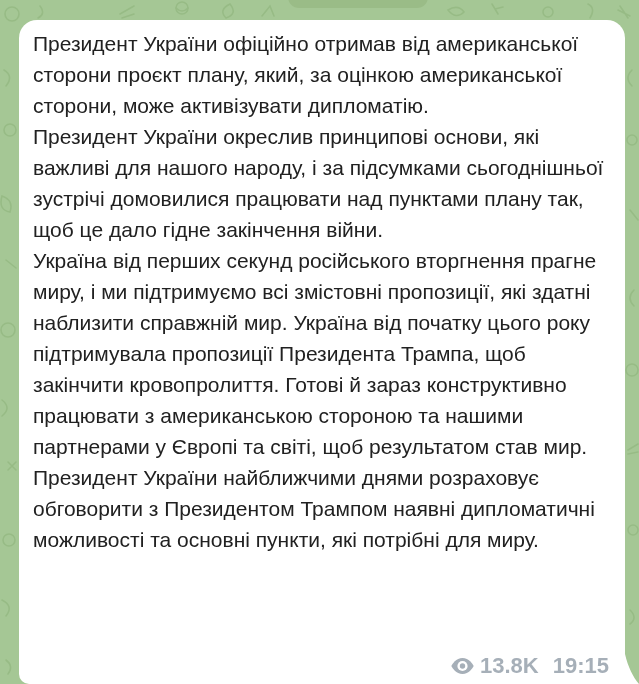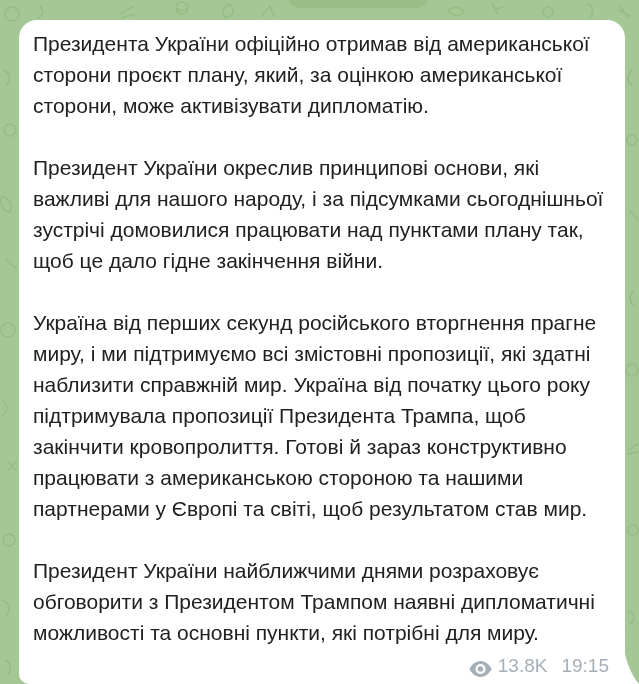--- a/index.html
+++ b/index.html
@@ -55,32 +55,32 @@
     cursor: pointer;
   }
   .text p {
     margin: 0;
     font-size: 21px;
     line-height: 31px;
     color: #212121;
     letter-spacing: 0;
   }
   .text p + p {
-    margin-top: 31px;
   }
   .meta {
     position: absolute;
     right: 16px;
     bottom: 7px;
     display: flex;
-    align-items: flex-end;
+    align-items: center;
     color: #a6afb8;
-    font-size: 19px;
+    font-size: 22px;
     line-height: 22px;
     white-space: nowrap;
+    font-weight: bold;
   }
   .meta .views-icon {
     margin-right: 6px;
     display: block;
   }
   .meta .views {
     margin-right: 14px;
   }
 </style>
 </head>
@@ -122,21 +122,21 @@
       <path d="M630 610 q8 8 0 14"></path>
     </g>
   </svg>
 
   <div class="prev-bubble" style="background: rgb(154, 188, 135);"></div>
 
   <div class="bubble">
 
 
     <div class="text">
-        <p>Президента України офіційно отримав від американської сторони проєкт плану, який, за оцінкою американської сторони, може активізувати дипломатію.</p>
+        <p>Президент України офіційно отримав від американської сторони проєкт плану, який, за оцінкою американської сторони, може активізувати дипломатію.</p>
         <p>Президент України окреслив принципові основи, які важливі для нашого народу, і за підсумками сьогоднішньої зустрічі домовилися працювати над пунктами плану так, щоб це дало гідне закінчення війни.</p>
         <p>Україна від перших секунд російського вторгнення прагне миру, і ми підтримуємо всі змістовні пропозиції, які здатні наблизити справжній мир. Україна від початку цього року підтримувала пропозиції Президента Трампа, щоб закінчити кровопролиття. Готові й зараз конструктивно працювати з американською стороною та нашими партнерами у Європі та світі, щоб результатом став мир.</p>
         <p>Президент України найближчими днями розраховує обговорити з Президентом Трампом наявні дипломатичні можливості та основні пункти, які потрібні для миру.</p>
       </div>
 
     <div class="meta" style="color: rgb(166, 175, 184);">
       <svg class="views-icon" width="23" height="16" viewBox="0 0 23 16" xmlns="http://www.w3.org/2000/svg">
         <path d="M11.5 0 C5.2 0 1.1 6.2 0.3 8 C1.1 9.8 5.2 16 11.5 16 C17.8 16 21.9 9.8 22.7 8 C21.9 6.2 17.8 0 11.5 0 Z" fill="#a6afb8"></path>
         <circle cx="11.5" cy="8" r="5.1" fill="#ffffff"></circle>
         <circle cx="11.5" cy="8" r="2.7" fill="#a6afb8"></circle>

